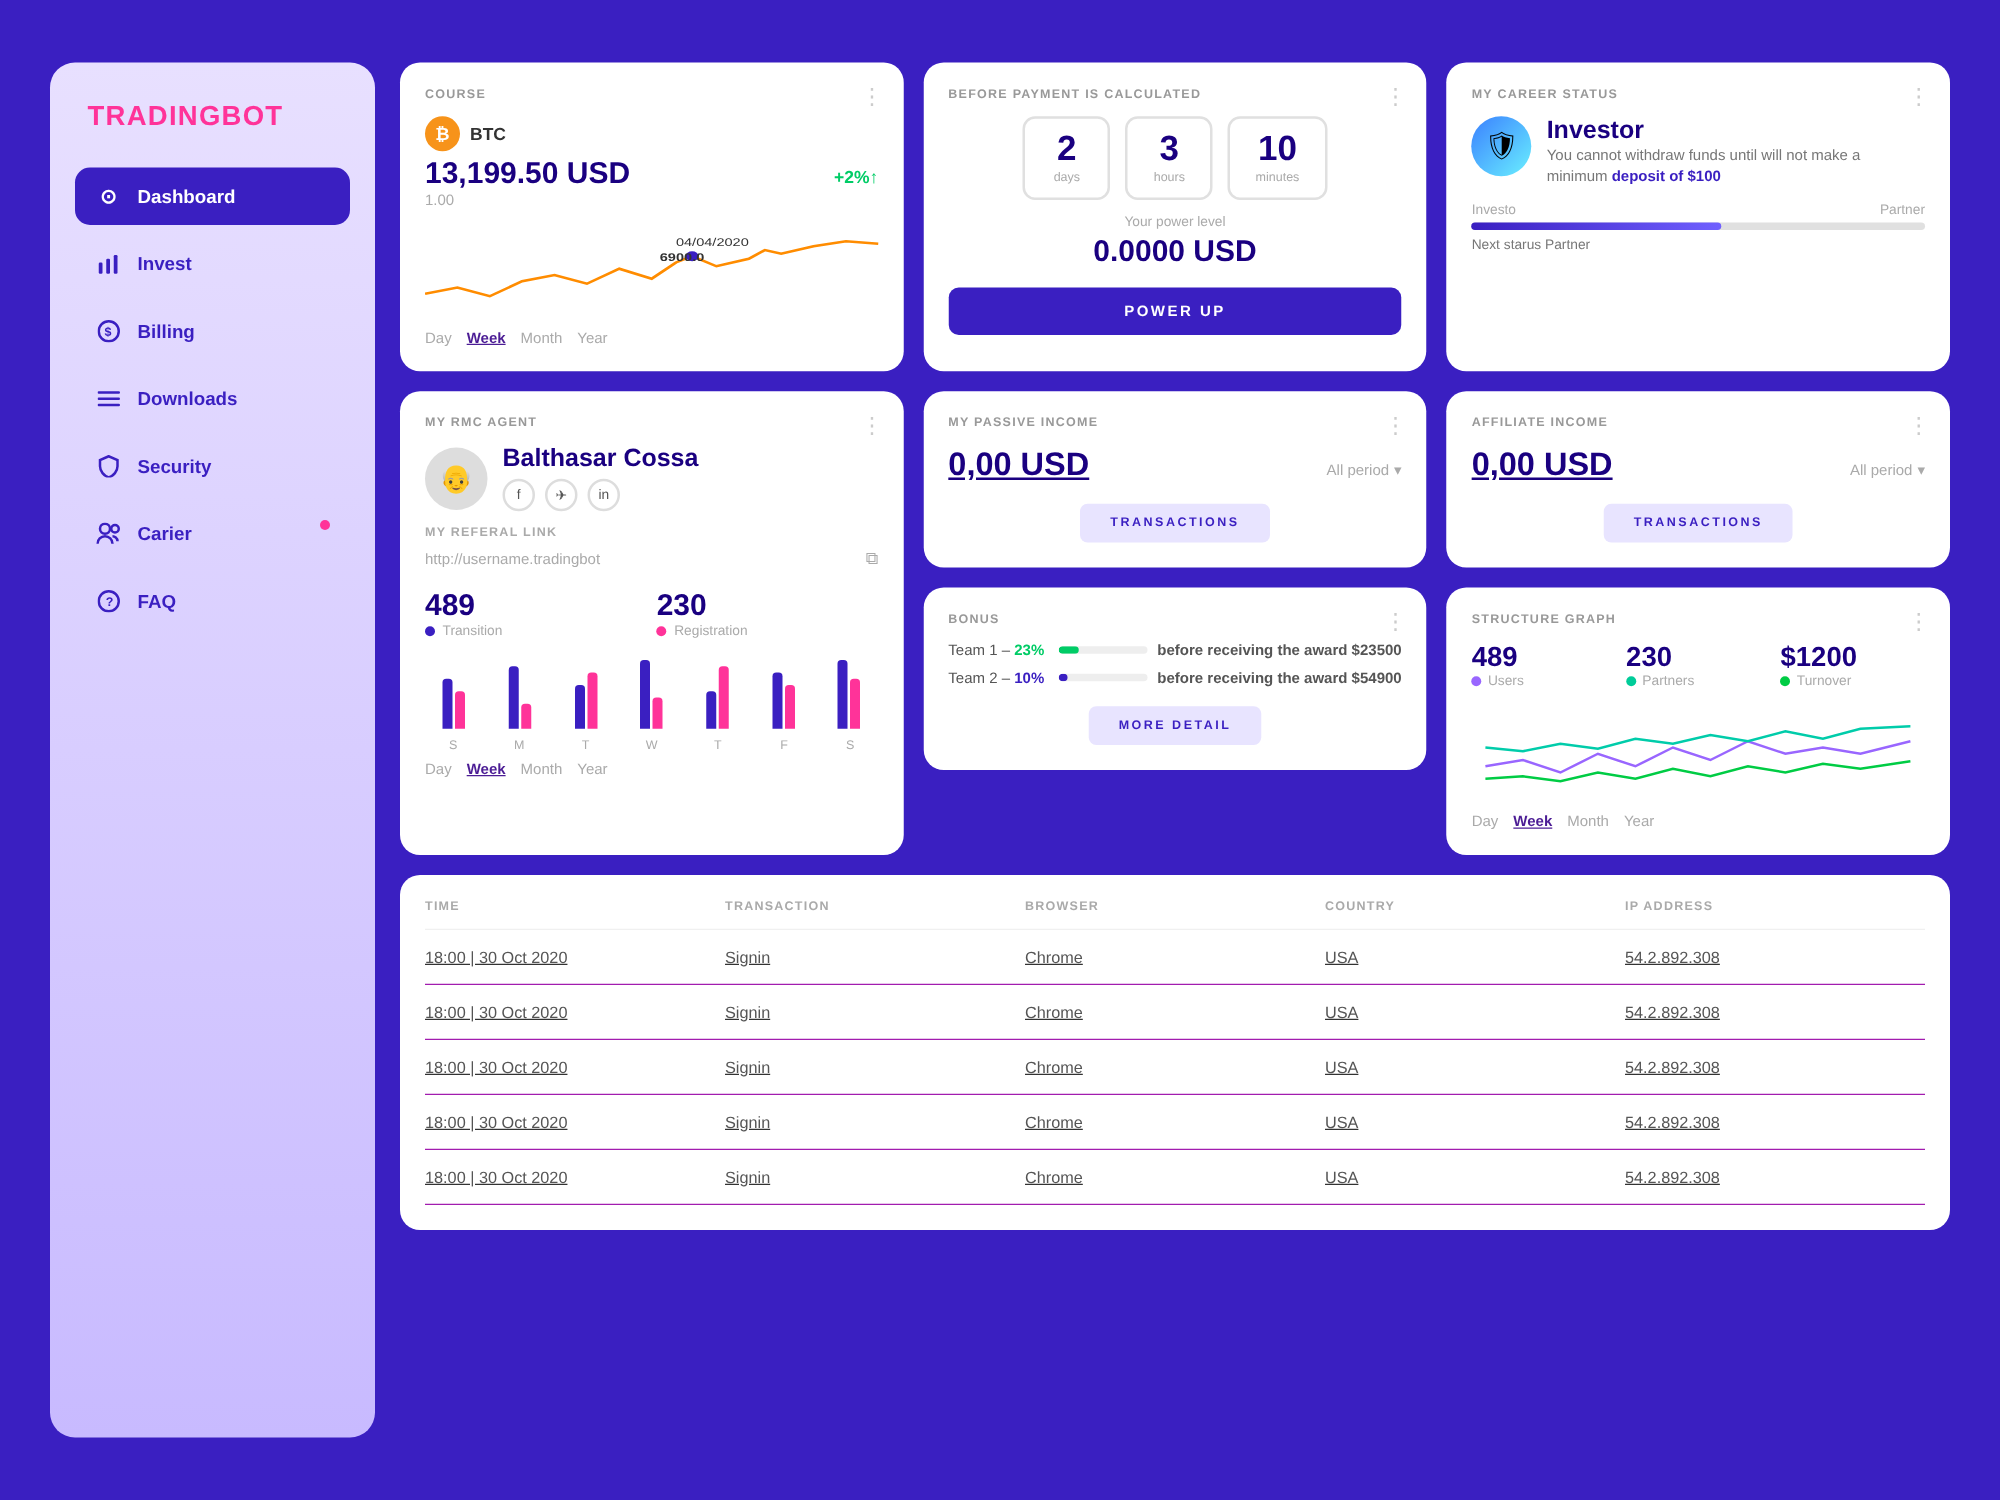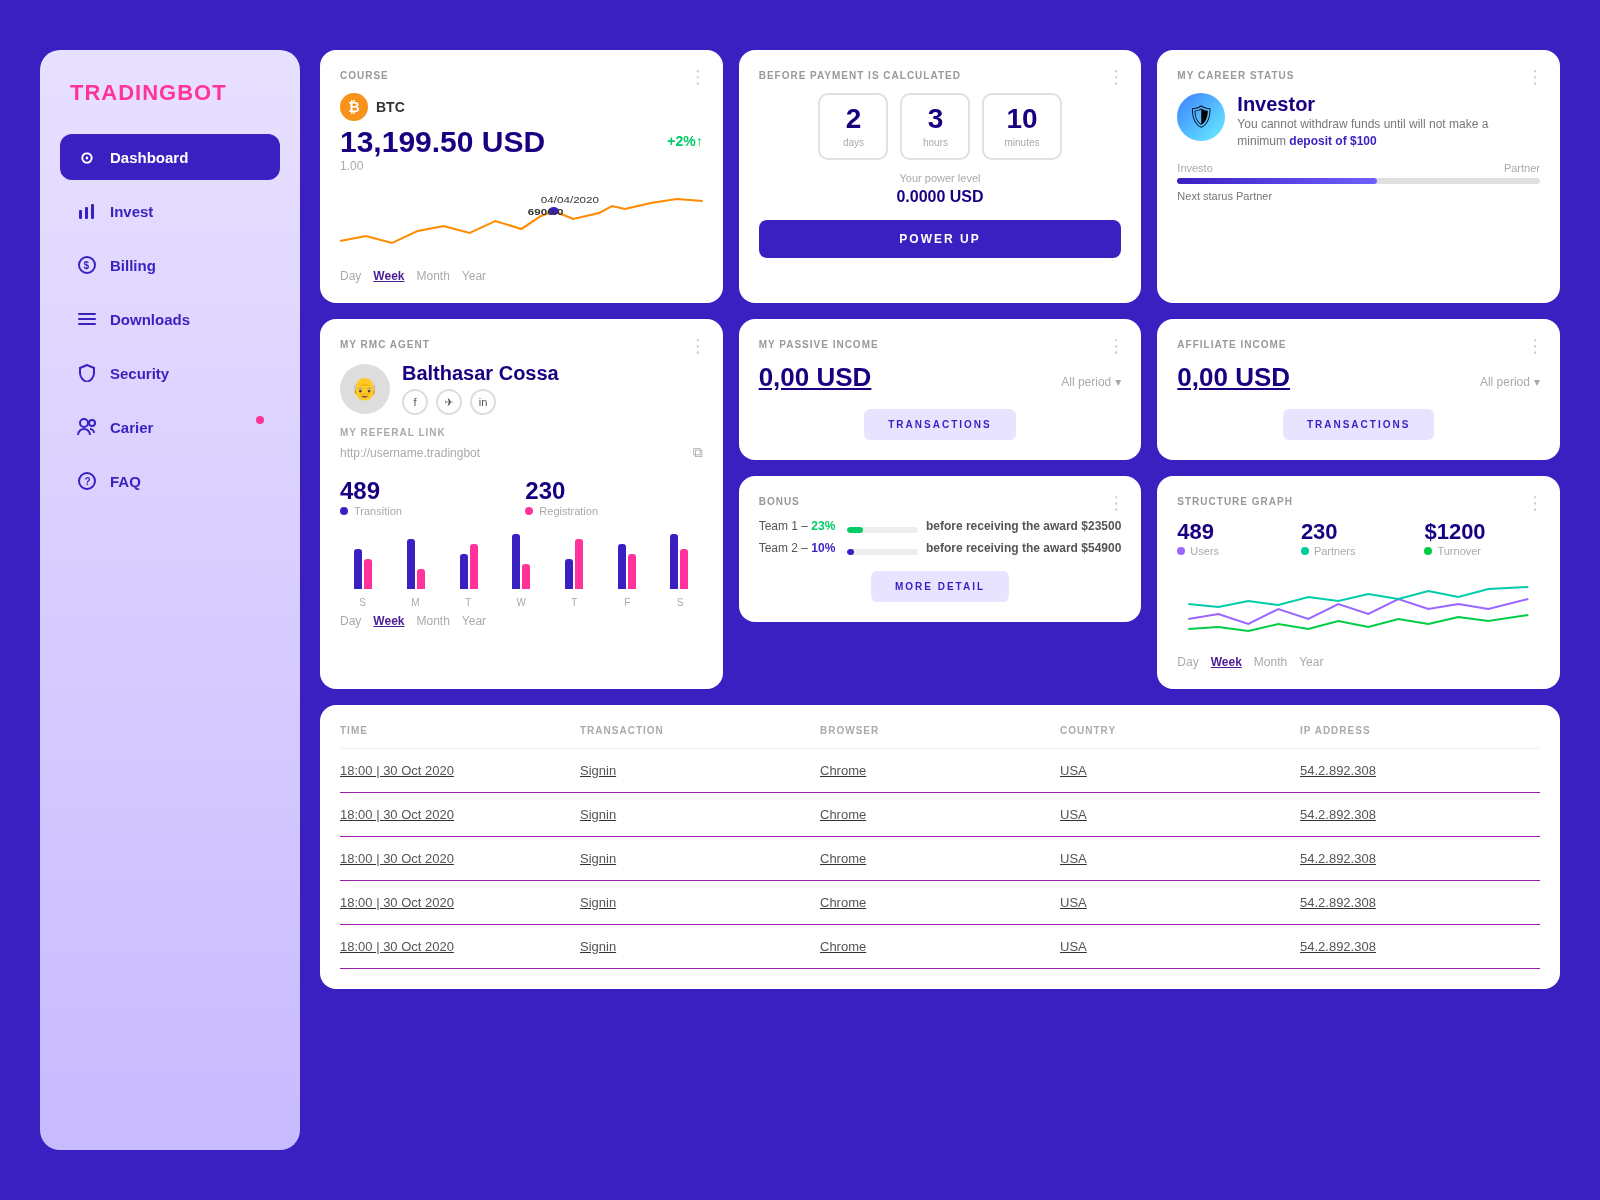--- a/index.html
+++ b/index.html
@@ -132,21 +132,21 @@
       color: white;
       font-weight: 900;
       font-size: 14px;
     }
     .course-coin-label {
       font-size: 14px;
       font-weight: 700;
       color: #333;
     }
     .course-price {
-      font-size: 30px;
+      font-size: 24px;
       font-weight: 800;
       color: #1a0080;
     }
     .course-change {
       color: #00cc66;
       font-size: 14px;
       font-weight: 700;
       float: right;
       margin-top: 8px;
     }
@@ -199,21 +199,21 @@
       margin-top: 4px;
     }
     .power-level-label {
       text-align: center;
       font-size: 11px;
       color: #aaa;
       margin-bottom: 4px;
     }
     .power-level-value {
       text-align: center;
-      font-size: 16px;
+      font-size: 24px;
       font-weight: 800;
       color: #1a0080;
       margin-bottom: 14px;
     }
     .power-up-btn {
       display: block;
       width: 100%;
       background: #3a1fc1;
       color: white;
       border: none;
@@ -421,21 +421,21 @@
       border-radius: 6px;
       padding: 10px 24px;
       font-size: 10px;
       font-weight: 800;
       letter-spacing: 2px;
       cursor: pointer;
     }
     
     .bonus-team {
       display: flex;
-      align-items: flex-end;
+      align-items: center;
       gap: 8px;
       margin-bottom: 8px;
     }
     .bonus-team-label {
       font-size: 12px;
       color: #555;
       min-width: 80px;
     }
     .bonus-team-label span {
       font-weight: 700;

